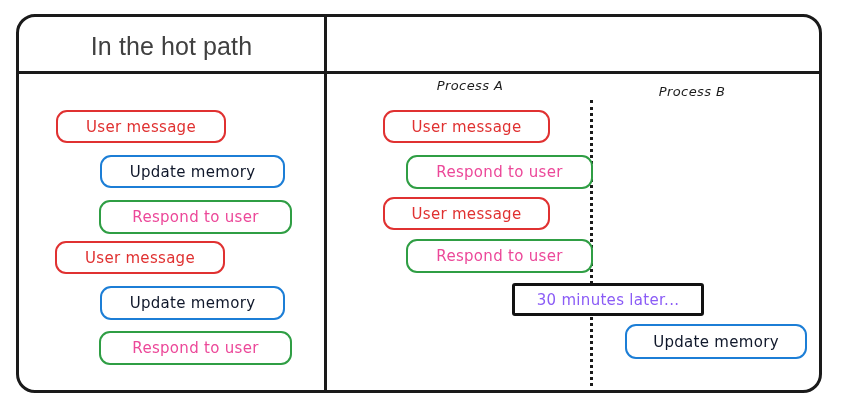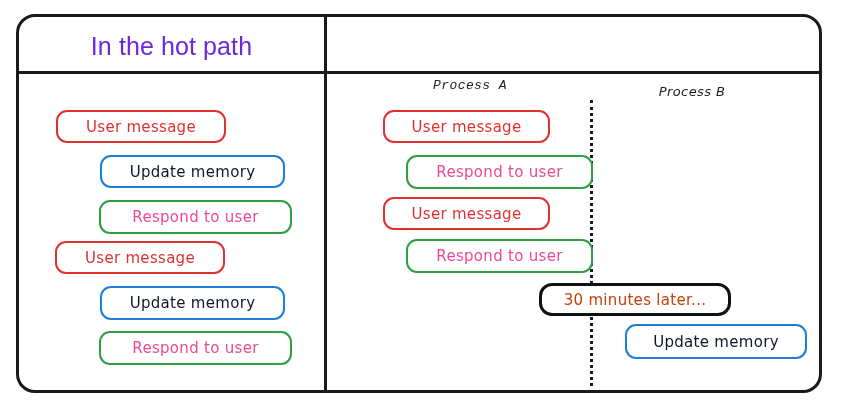--- a/index.html
+++ b/index.html
@@ -55,39 +55,39 @@
 
   
   .col-header {
     position: absolute;
     top: 28px;
     height: 36px;
     line-height: 36px;
     text-align: center;
     font-family: "Liberation Sans", sans-serif;
     font-size: 25px;
-    color: #6d28d9;
+    color: #404040;
     letter-spacing: 0.1px;
     white-space: nowrap;
   }
   #hdr-hot-path { left: 19px; width: 305px; }
   #hdr-background { left: 327px; width: 492px; }
 
   
   .process-label {
     position: absolute;
     font-family: "DejaVu Sans", sans-serif;
     font-size: 13px;
     color: #1c1c1c;
     white-space: nowrap;
     text-align: center;
     font-style: italic;
     letter-spacing: 0.4px;
   }
-  #label-process-a { left: 400px; top: 78px; width: 140px; font-family: Liberation Mono, monospace; }
+  #label-process-a { left: 400px; top: 78px; width: 140px; }
   #label-process-b { left: 622px; top: 84px; width: 140px; }
 
   
   .process-separator {
     position: absolute;
     left: 590px;
     top: 100px;
     width: 0;
     height: 286px;
     border-left: 3px dotted #1a1a1a;
@@ -108,25 +108,24 @@
     align-items: center;
     justify-content: center;
     white-space: nowrap;
     text-align: center;
   }
   .node-box.red   { border-color: #e03131; color: #e03131; }
   .node-box.blue  { border-color: #1c7ed6; color: #0f172a; }
   .node-box.green { border-color: #2f9e44; color: #ec4899; }
   .node-box.black {
     border-color: #111111;
-    color: #c2410c;
+    color: #8b5cf6;
     border-width: 3px;
-    border-radius: 13px;
+    border-radius: 3px;
     z-index: 5;
-    margin-left: 27px;
   }
 
   
   #lhs-box-0 { left: 56px;  top: 110px; width: 170px; height: 33px; }
   #lhs-box-1 { left: 100px; top: 155px; width: 185px; height: 33px; }
   #lhs-box-2 { left: 99px;  top: 200px; width: 193px; height: 34px; }
   #lhs-box-3 { left: 55px;  top: 241px; width: 170px; height: 33px; }
   #lhs-box-4 { left: 100px; top: 286px; width: 185px; height: 34px; }
   #lhs-box-5 { left: 99px;  top: 331px; width: 193px; height: 34px; }
 

